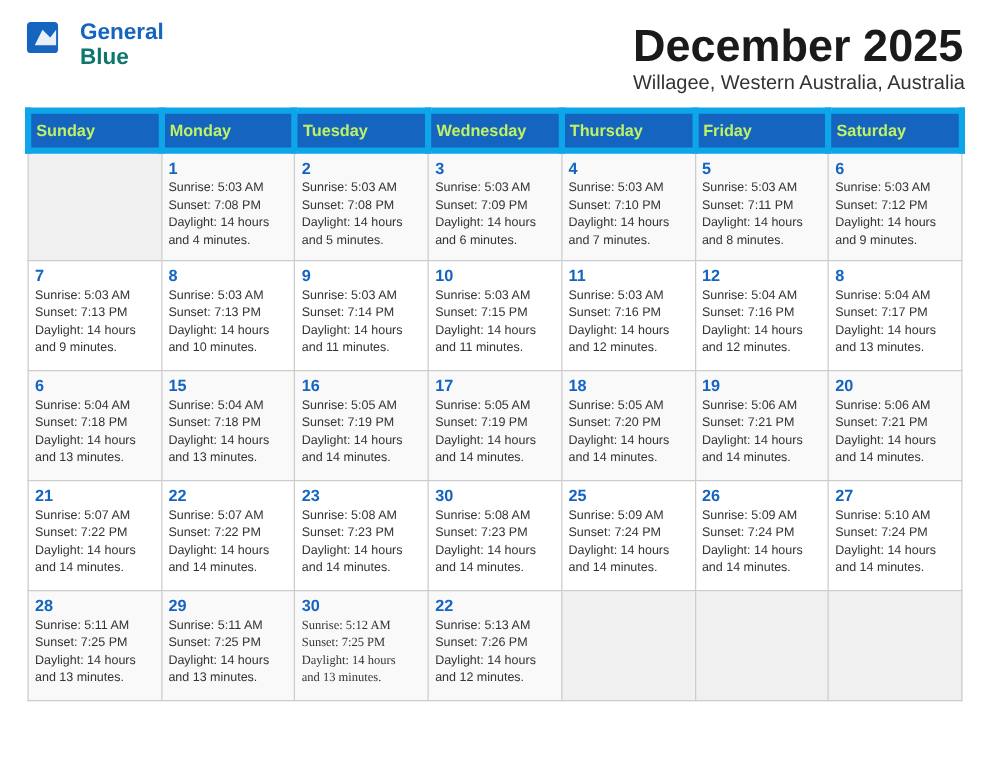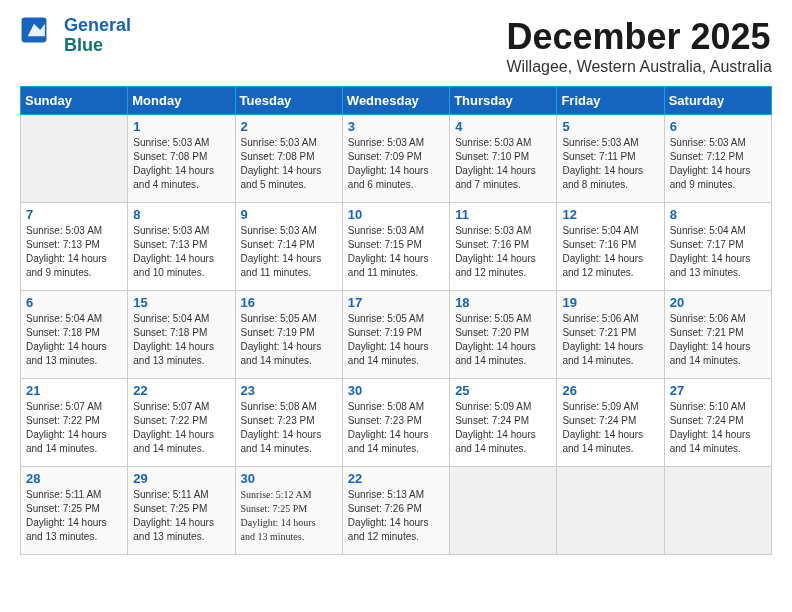--- a/index.html
+++ b/index.html
@@ -46,26 +46,26 @@
       font-size: 16px;
       color: #333;
     }
     table {
       width: 100%;
       border-collapse: collapse;
       table-layout: fixed;
     }
     thead th {
       background-color: #1565c0;
-      color: #ffffff;
+      color: #bef264;
       font-size: 13px;
       font-weight: bold;
       padding: 6px 4px;
       text-align: left;
-      border: 1px solid #0ea5e9;
+      border: 5px solid #0ea5e9;
     }
     tbody td {
       border: 1px solid #ccc;
       vertical-align: top;
       padding: 4px 5px;
       height: 88px;
       font-size: 10.5px;
       color: #222;
     }
     .day-num {

